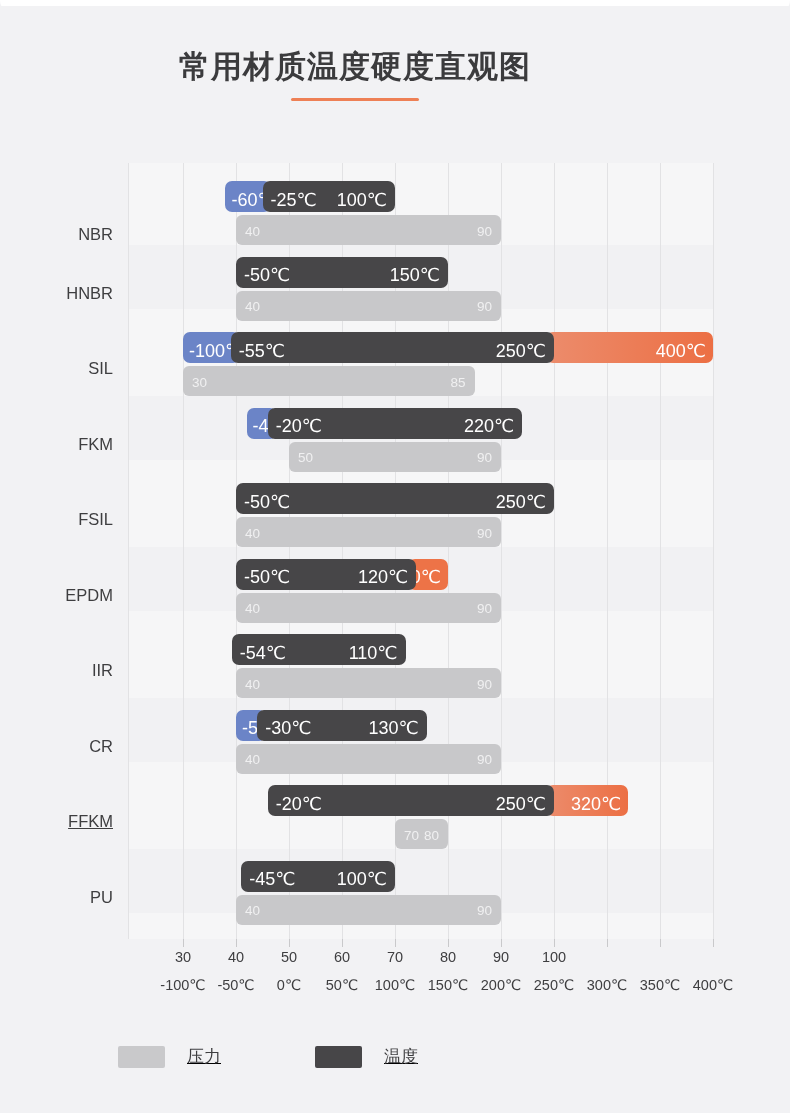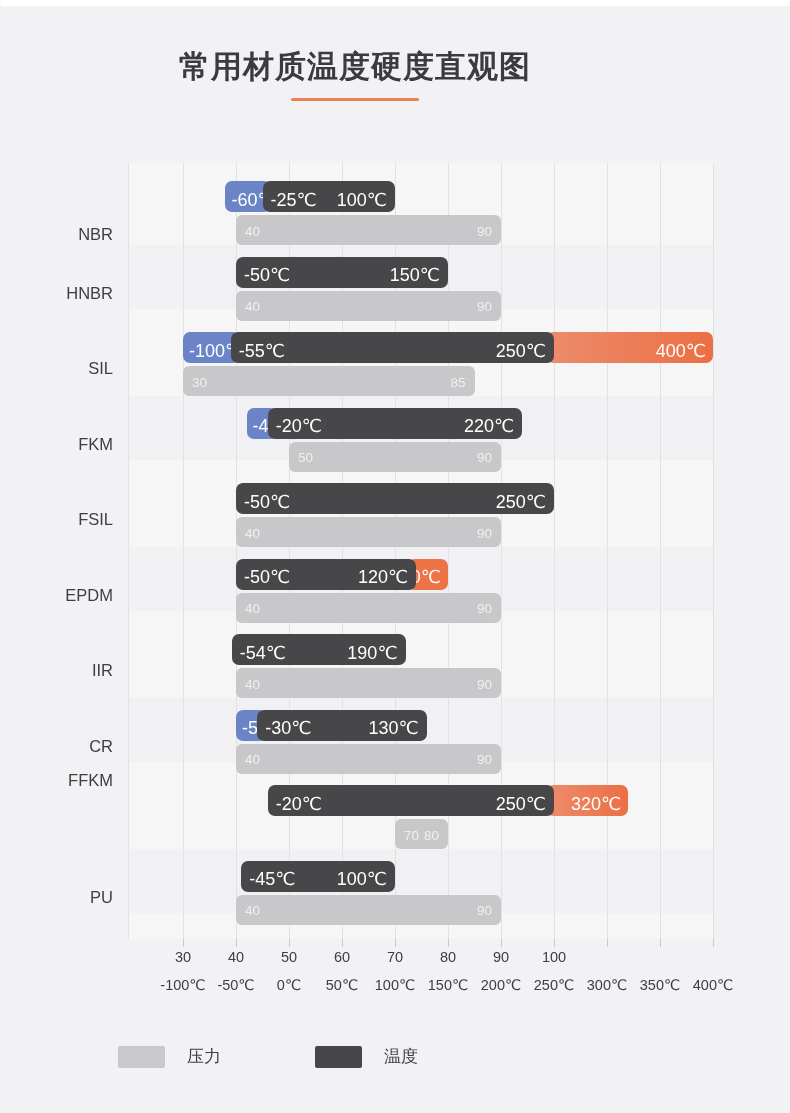--- a/index.html
+++ b/index.html
@@ -143,21 +143,21 @@
 
   
   .legend {
     position: absolute;
     top: 1038px;
     left: 0;
     width: 790px;
     height: 54px;
     z-index: 3;
   }
-  .legend-item { position: absolute; display: flex; align-items: center; }
+  .legend-item { position: absolute; display: flex; align-items: center; text-decoration: underline; }
   .swatch { width: 47px; height: 22px; border-radius: 2px; flex: none; }
   .swatch.press { background: #c9c9cb; }
   .swatch.temp  { background: #474648; }
   .swatch.ext   { background: linear-gradient(90deg, #6b84c7 0%, #9a8ab8 45%, #ed7347 100%); }
   .legend-text {
     margin-left: 22px;
     font-size: 17px;
     color: #3e3e40;
     line-height: 1.35;
   }
@@ -234,21 +234,21 @@
       <div class="bar ext-hot-solid" style="left: 280.2px; width: 39.8px; top: 395.5px;"></div>
       <div class="lbl " style="top: 405px; left: 313px; transform: translateX(-100%);">150℃</div>
       <div class="bar temp" style="left: 108px; width: 180.2px; top: 395.5px;"></div>
       <div class="lbl " style="top: 405px; left: 116px;">-50℃</div>
       <div class="lbl " style="top: 405px; left: 280.2px; transform: translateX(-100%);">120℃</div>
       <div class="bar press" style="left: 108px; width: 265px; top: 429.5px;"></div>
       <div class="lbl press-txt" style="top: 439px; left: 117px;">40</div>
       <div class="lbl press-txt" style="top: 439px; left: 364px; transform: translateX(-100%);">90</div>
       <div class="bar temp" style="left: 103.76px; width: 173.84px; top: 471px;"></div>
       <div class="lbl " style="top: 480.5px; left: 111.76px;">-54℃</div>
-      <div class="lbl " style="top: 480.5px; left: 269.6px; transform: translateX(-100%);">190℃</div>
+      <div class="lbl " style="top: 480.5px; left: 269.6px; transform: translateX(-100%);">110℃</div>
       <div class="bar press" style="left: 108px; width: 265px; top: 505px;"></div>
       <div class="lbl press-txt" style="top: 514.5px; left: 117px;">40</div>
       <div class="lbl press-txt" style="top: 514.5px; left: 364px; transform: translateX(-100%);">90</div>
       <div class="bar ext-cold-plain" style="left: 108px; width: 30.2px; top: 546.5px;"></div>
       <div class="lbl " style="top: 556px; left: 114px;">-50℃</div>
       <div class="bar temp" style="left: 129.2px; width: 169.6px; top: 546.5px;"></div>
       <div class="lbl " style="top: 556px; left: 137.2px;">-30℃</div>
       <div class="lbl " style="top: 556px; left: 290.8px; transform: translateX(-100%);">130℃</div>
       <div class="bar press" style="left: 108px; width: 265px; top: 580.5px;"></div>
       <div class="lbl press-txt" style="top: 590px; left: 117px;">40</div>
@@ -270,21 +270,21 @@
     </div>
   <div id="rowlabels">
       <div class="rowlabel" style="top: 226px;">NBR</div>
       <div class="rowlabel" style="top: 284.5px;">HNBR</div>
       <div class="rowlabel" style="top: 360px;">SIL</div>
       <div class="rowlabel" style="top: 435.5px;">FKM</div>
       <div class="rowlabel" style="top: 511px;">FSIL</div>
       <div class="rowlabel" style="top: 586.5px;">EPDM</div>
       <div class="rowlabel" style="top: 662px;">IIR</div>
       <div class="rowlabel" style="top: 737.5px;">CR</div>
-      <div class="rowlabel" style="top: 772px;">FFKM</div>
+      <div class="rowlabel" style="top: 813px; text-decoration: underline;">FFKM</div>
       <div class="rowlabel" style="top: 888.5px;">PU</div>
     </div>
   <div id="axes">
       <div class="tickmark" style="left: 183px;"></div>
       <div class="tickmark" style="left: 236px;"></div>
       <div class="tickmark" style="left: 289px;"></div>
       <div class="tickmark" style="left: 342px;"></div>
       <div class="tickmark" style="left: 395px;"></div>
       <div class="tickmark" style="left: 448px;"></div>
       <div class="tickmark" style="left: 501px;"></div>

